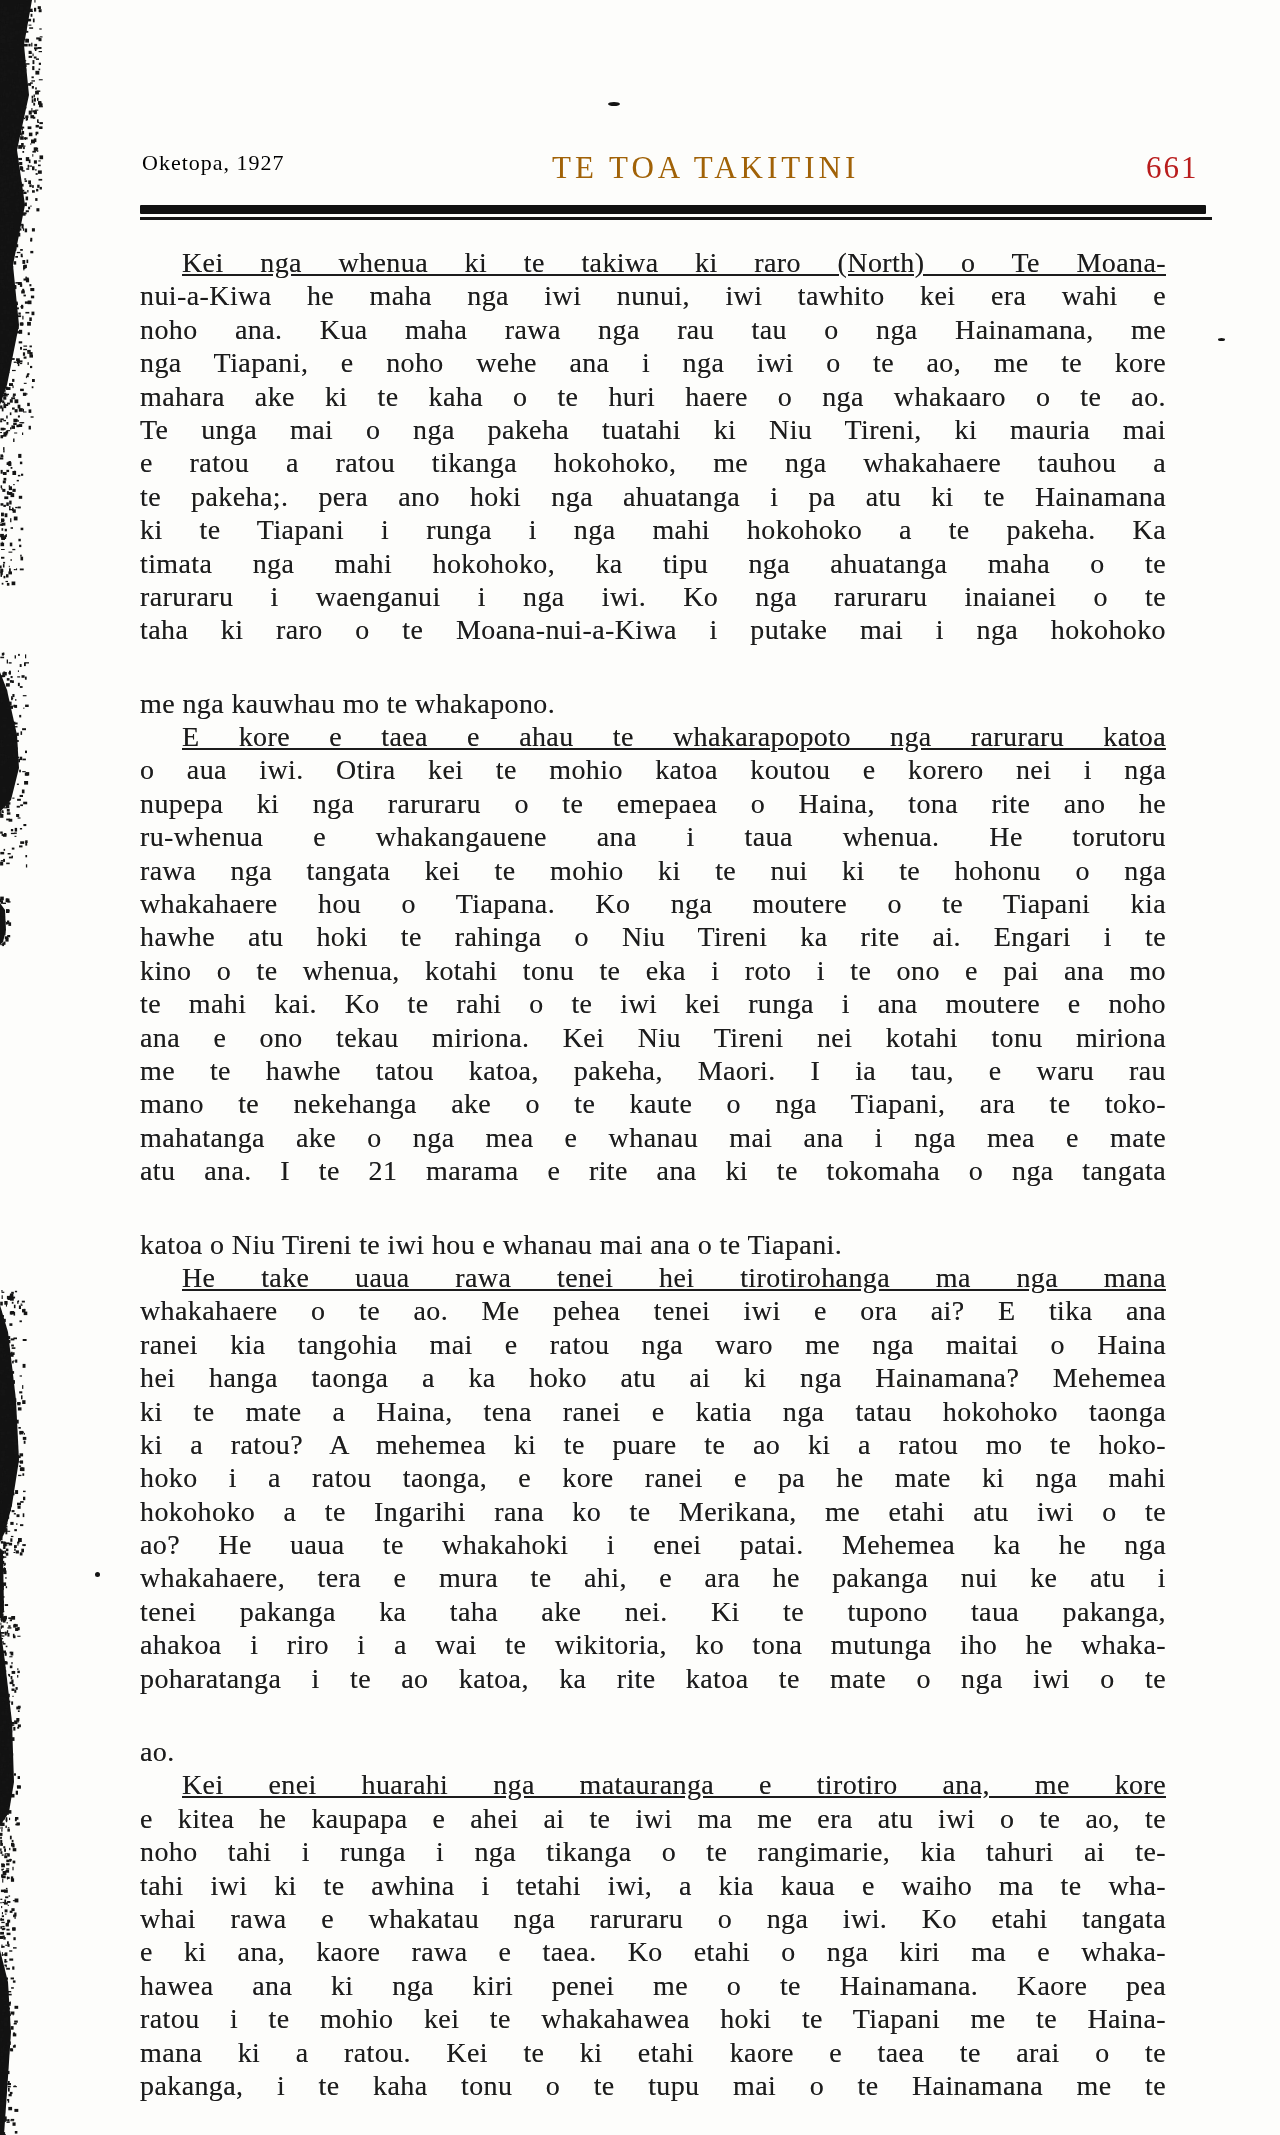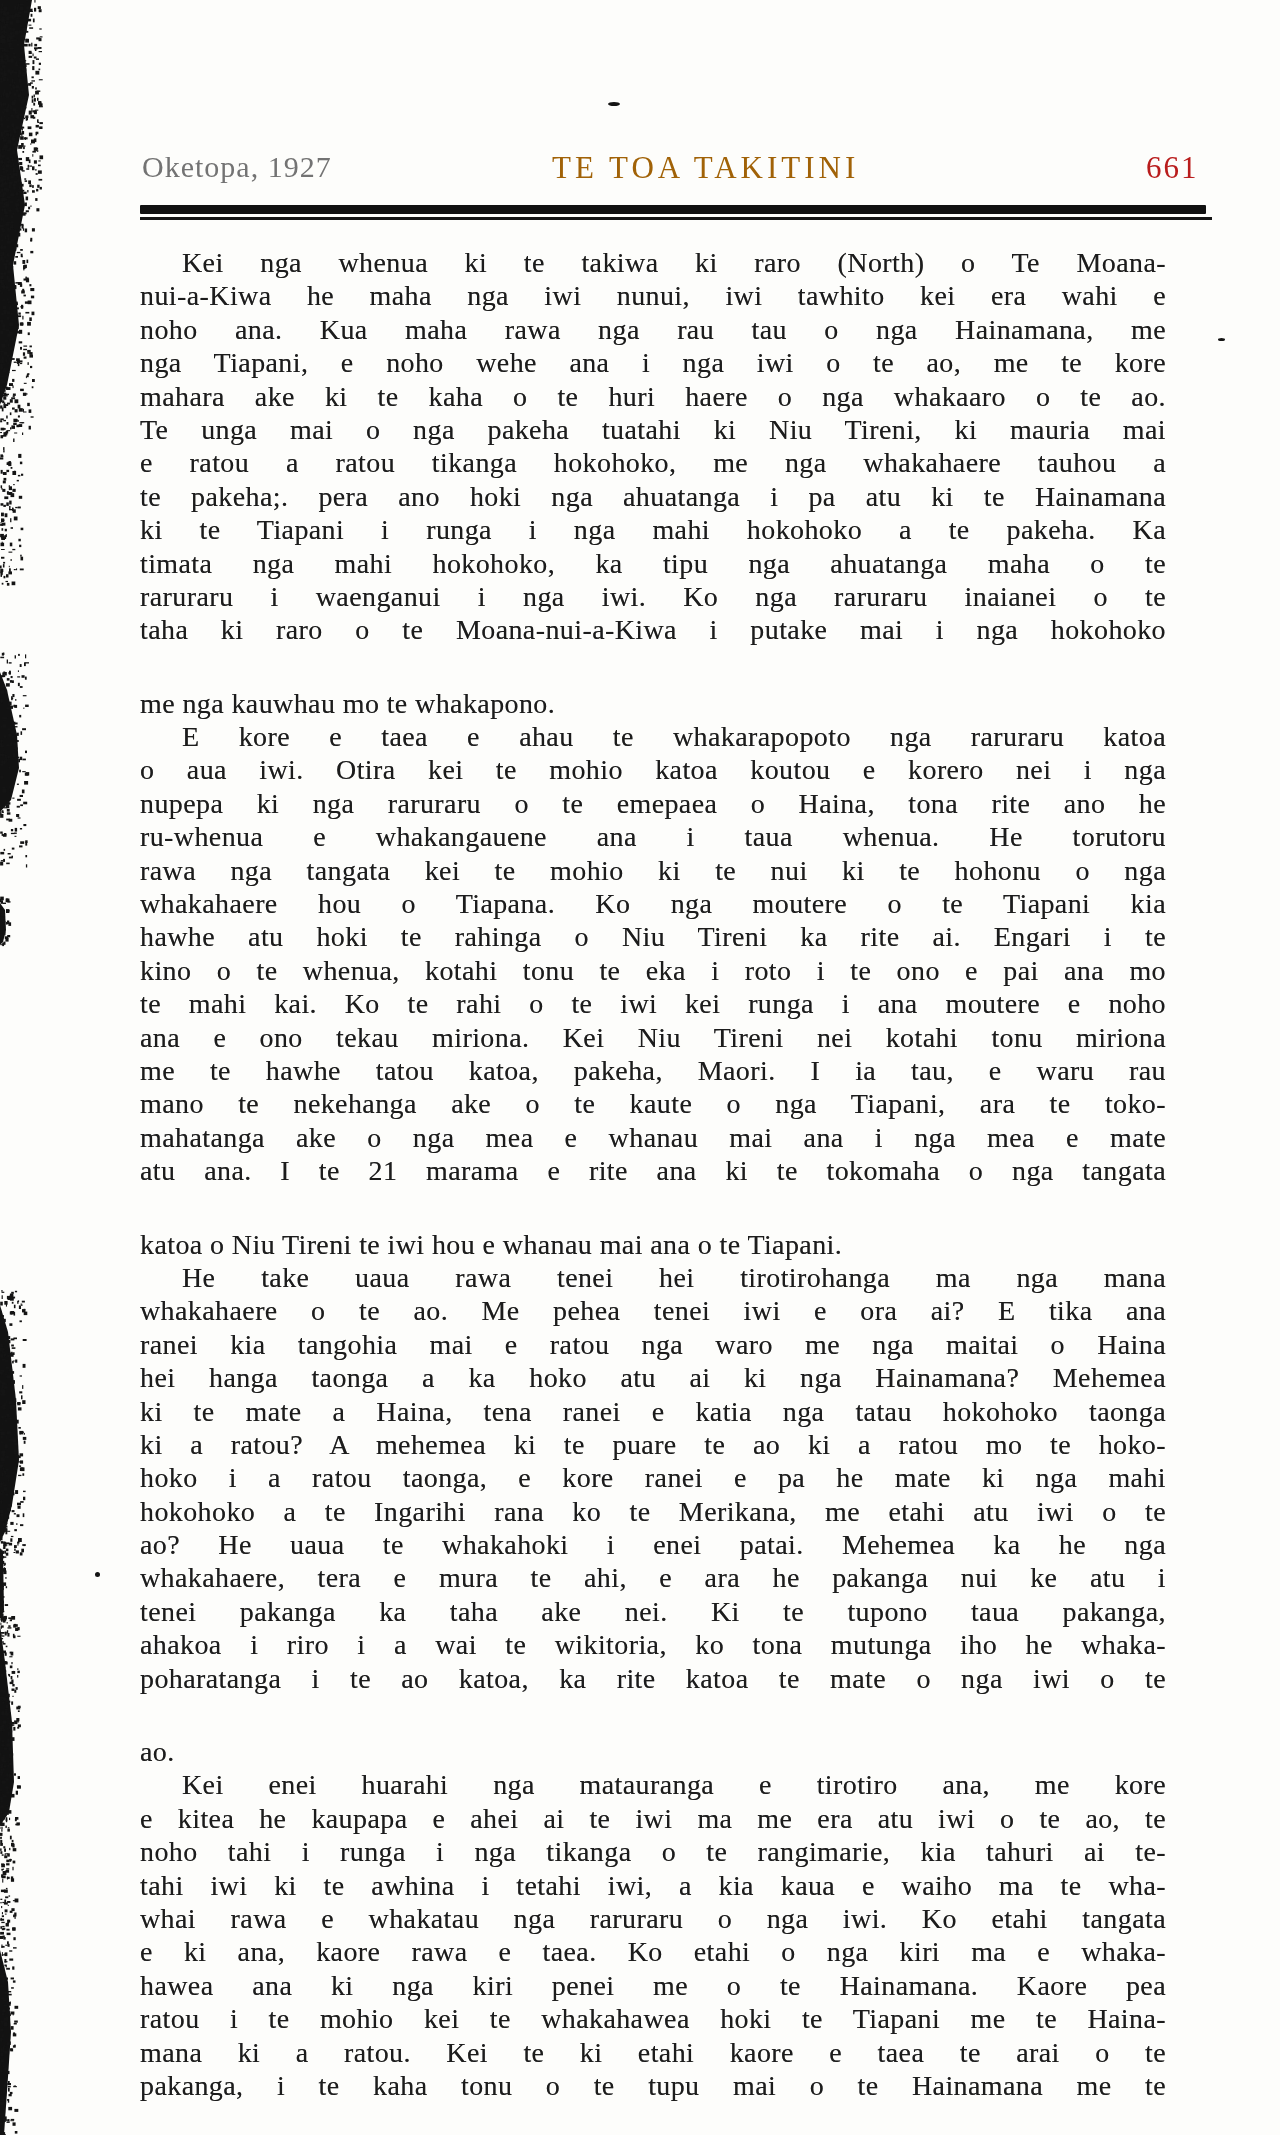--- a/index.html
+++ b/index.html
@@ -8,21 +8,21 @@
     width:1280px;height:2135px;
     background:#fdfdfb;
     overflow:hidden;
     font-family:"Liberation Serif","DejaVu Serif",serif;
     color:#1b1b1b;
   }
   
   #header{position:absolute;left:0;top:0;width:1280px;height:230px;}
   .issue-date{
     position:absolute;left:142px;top:150px;
-    font-size:30px;letter-spacing:1px;color:#737373;text-align:right;
+    font-size:22px;letter-spacing:1px;color:#000000;text-align:right;
   }
   .masthead{
     position:absolute;left:552px;top:150px;
     font-size:31px;letter-spacing:4px;color:#a16207;
     font-weight:normal;
   }
   .page-number{
     position:absolute;left:1146px;top:150px;
     font-size:31px;letter-spacing:2px;color:#b91c1c;
   }
@@ -39,21 +39,21 @@
     color:#1c1c1c;
     text-shadow:0 0 0.5px rgba(30,30,30,0.55);
   }
   .line{
     height:33.4px;
     text-align:justify;
     text-align-last:justify;
     white-space:nowrap;
     overflow:visible;
   }
-  .line.indent{text-indent:42px;}
+  .line.indent{text-indent:42px;text-decoration:underline;}
   .line.endpara{text-align-last:left;margin-top:40px;}
   
   #edge-noise{position:absolute;left:0;top:0;}
   .smudge{position:absolute;background:#141414;border-radius:50%;}
 </style>
 </head>
 <body>
 
 <div id="page">
 

